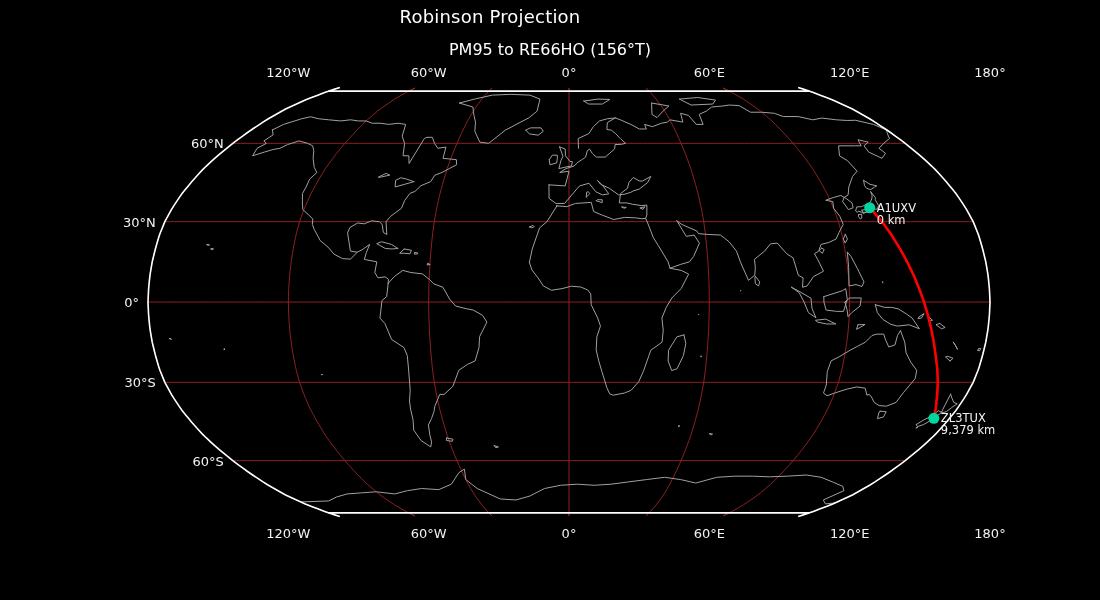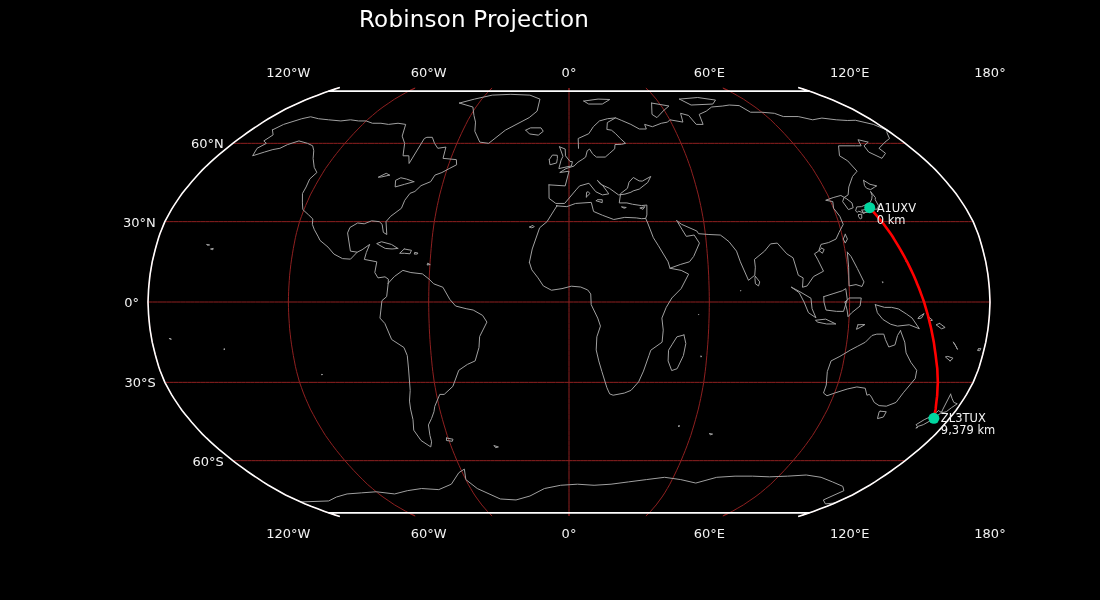--- a/index.html
+++ b/index.html
@@ -1,33 +1,34 @@
 <!DOCTYPE html>
 <html><head>
 <meta charset="utf-8">
 <style>
   html,body{margin:0;padding:0;background:#000;}
   body{width:1100px;height:600px;overflow:hidden;
        font-family:"DejaVu Sans","Liberation Sans",sans-serif;}
   #stage{position:relative;width:1100px;height:600px;background:#000;}
   #title{position:absolute;left:0;top:6px;width:948px;text-align:center;
-         color:#ffffff;font-size:23px;letter-spacing:.2px;}
+         color:#ffffff;font-size:18px;letter-spacing:.2px;padding-left:16px;}
   #subtitle{position:absolute;left:0;top:40px;width:1100px;text-align:center;
             color:#ffffff;font-size:16px;}
   svg{position:absolute;left:0;top:0;}
   text{font-family:"DejaVu Sans","Liberation Sans",sans-serif;}
   .lonlab,.latlab{fill:#f2f2f2;font-size:13px;}
   .ptlab{fill:#f2f2f2;font-size:11.5px;}
 </style>
 </head>
 <body>
 
 <div id="stage">
 
   <div id="title">Robinson Projection</div>
+  <div id="subtitle">PM95 to RE66HO (156°T)</div>
 
   <svg id="mapsvg" width="1100" height="600">
     <g id="g-grat">
         <path d="M232.79 460.67 L236.53 460.67 L240.26 460.67 L244.00 460.67 L247.73 460.67 L251.47 460.67 L255.20 460.67 L258.94 460.67 L262.67 460.67 L266.41 460.67 L270.15 460.67 L273.88 460.67 L277.62 460.67 L281.35 460.67 L285.09 460.67 L288.82 460.67 L292.56 460.67 L296.30 460.67 L300.03 460.67 L303.77 460.67 L307.50 460.67 L311.24 460.67 L314.97 460.67 L318.71 460.67 L322.45 460.67 L326.18 460.67 L329.92 460.67 L333.65 460.67 L337.39 460.67 L341.12 460.67 L344.86 460.67 L348.60 460.67 L352.33 460.67 L356.07 460.67 L359.80 460.67 L363.54 460.67 L367.27 460.67 L371.01 460.67 L374.74 460.67 L378.48 460.67 L382.22 460.67 L385.95 460.67 L389.69 460.67 L393.42 460.67 L397.16 460.67 L400.89 460.67 L404.63 460.67 L408.37 460.67 L412.10 460.67 L415.84 460.67 L419.57 460.67 L423.31 460.67 L427.04 460.67 L430.78 460.67 L434.52 460.67 L438.25 460.67 L441.99 460.67 L445.72 460.67 L449.46 460.67 L453.19 460.67 L456.93 460.67 L460.67 460.67 L464.40 460.67 L468.14 460.67 L471.87 460.67 L475.61 460.67 L479.34 460.67 L483.08 460.67 L486.82 460.67 L490.55 460.67 L494.29 460.67 L498.02 460.67 L501.76 460.67 L505.49 460.67 L509.23 460.67 L512.96 460.67 L516.70 460.67 L520.44 460.67 L524.17 460.67 L527.91 460.67 L531.64 460.67 L535.38 460.67 L539.11 460.67 L542.85 460.67 L546.59 460.67 L550.32 460.67 L554.06 460.67 L557.79 460.67 L561.53 460.67 L565.26 460.67 L569.00 460.67 L572.74 460.67 L576.47 460.67 L580.21 460.67 L583.94 460.67 L587.68 460.67 L591.41 460.67 L595.15 460.67 L598.89 460.67 L602.62 460.67 L606.36 460.67 L610.09 460.67 L613.83 460.67 L617.56 460.67 L621.30 460.67 L625.04 460.67 L628.77 460.67 L632.51 460.67 L636.24 460.67 L639.98 460.67 L643.71 460.67 L647.45 460.67 L651.18 460.67 L654.92 460.67 L658.66 460.67 L662.39 460.67 L666.13 460.67 L669.86 460.67 L673.60 460.67 L677.33 460.67 L681.07 460.67 L684.81 460.67 L688.54 460.67 L692.28 460.67 L696.01 460.67 L699.75 460.67 L703.48 460.67 L707.22 460.67 L710.96 460.67 L714.69 460.67 L718.43 460.67 L722.16 460.67 L725.90 460.67 L729.63 460.67 L733.37 460.67 L737.11 460.67 L740.84 460.67 L744.58 460.67 L748.31 460.67 L752.05 460.67 L755.78 460.67 L759.52 460.67 L763.26 460.67 L766.99 460.67 L770.73 460.67 L774.46 460.67 L778.20 460.67 L781.93 460.67 L785.67 460.67 L789.40 460.67 L793.14 460.67 L796.88 460.67 L800.61 460.67 L804.35 460.67 L808.08 460.67 L811.82 460.67 L815.55 460.67 L819.29 460.67 L823.03 460.67 L826.76 460.67 L830.50 460.67 L834.23 460.67 L837.97 460.67 L841.70 460.67 L845.44 460.67 L849.18 460.67 L852.91 460.67 L856.65 460.67 L860.38 460.67 L864.12 460.67 L867.85 460.67 L871.59 460.67 L875.33 460.67 L879.06 460.67 L882.80 460.67 L886.53 460.67 L890.27 460.67 L894.00 460.67 L897.74 460.67 L901.47 460.67 L905.21 460.67" fill="none" stroke="#8f2020" stroke-width="1"></path>
         <path d="M164.84 382.35 L169.33 382.35 L173.82 382.35 L178.31 382.35 L182.80 382.35 L187.29 382.35 L191.78 382.35 L196.27 382.35 L200.77 382.35 L205.26 382.35 L209.75 382.35 L214.24 382.35 L218.73 382.35 L223.22 382.35 L227.71 382.35 L232.20 382.35 L236.69 382.35 L241.18 382.35 L245.67 382.35 L250.16 382.35 L254.65 382.35 L259.14 382.35 L263.63 382.35 L268.13 382.35 L272.62 382.35 L277.11 382.35 L281.60 382.35 L286.09 382.35 L290.58 382.35 L295.07 382.35 L299.56 382.35 L304.05 382.35 L308.54 382.35 L313.03 382.35 L317.52 382.35 L322.01 382.35 L326.50 382.35 L330.99 382.35 L335.49 382.35 L339.98 382.35 L344.47 382.35 L348.96 382.35 L353.45 382.35 L357.94 382.35 L362.43 382.35 L366.92 382.35 L371.41 382.35 L375.90 382.35 L380.39 382.35 L384.88 382.35 L389.37 382.35 L393.86 382.35 L398.35 382.35 L402.85 382.35 L407.34 382.35 L411.83 382.35 L416.32 382.35 L420.81 382.35 L425.30 382.35 L429.79 382.35 L434.28 382.35 L438.77 382.35 L443.26 382.35 L447.75 382.35 L452.24 382.35 L456.73 382.35 L461.22 382.35 L465.71 382.35 L470.21 382.35 L474.70 382.35 L479.19 382.35 L483.68 382.35 L488.17 382.35 L492.66 382.35 L497.15 382.35 L501.64 382.35 L506.13 382.35 L510.62 382.35 L515.11 382.35 L519.60 382.35 L524.09 382.35 L528.58 382.35 L533.07 382.35 L537.57 382.35 L542.06 382.35 L546.55 382.35 L551.04 382.35 L555.53 382.35 L560.02 382.35 L564.51 382.35 L569.00 382.35 L573.49 382.35 L577.98 382.35 L582.47 382.35 L586.96 382.35 L591.45 382.35 L595.94 382.35 L600.43 382.35 L604.93 382.35 L609.42 382.35 L613.91 382.35 L618.40 382.35 L622.89 382.35 L627.38 382.35 L631.87 382.35 L636.36 382.35 L640.85 382.35 L645.34 382.35 L649.83 382.35 L654.32 382.35 L658.81 382.35 L663.30 382.35 L667.79 382.35 L672.29 382.35 L676.78 382.35 L681.27 382.35 L685.76 382.35 L690.25 382.35 L694.74 382.35 L699.23 382.35 L703.72 382.35 L708.21 382.35 L712.70 382.35 L717.19 382.35 L721.68 382.35 L726.17 382.35 L730.66 382.35 L735.15 382.35 L739.65 382.35 L744.14 382.35 L748.63 382.35 L753.12 382.35 L757.61 382.35 L762.10 382.35 L766.59 382.35 L771.08 382.35 L775.57 382.35 L780.06 382.35 L784.55 382.35 L789.04 382.35 L793.53 382.35 L798.02 382.35 L802.51 382.35 L807.01 382.35 L811.50 382.35 L815.99 382.35 L820.48 382.35 L824.97 382.35 L829.46 382.35 L833.95 382.35 L838.44 382.35 L842.93 382.35 L847.42 382.35 L851.91 382.35 L856.40 382.35 L860.89 382.35 L865.38 382.35 L869.87 382.35 L874.37 382.35 L878.86 382.35 L883.35 382.35 L887.84 382.35 L892.33 382.35 L896.82 382.35 L901.31 382.35 L905.80 382.35 L910.29 382.35 L914.78 382.35 L919.27 382.35 L923.76 382.35 L928.25 382.35 L932.74 382.35 L937.23 382.35 L941.73 382.35 L946.22 382.35 L950.71 382.35 L955.20 382.35 L959.69 382.35 L964.18 382.35 L968.67 382.35 L973.16 382.35" fill="none" stroke="#8f2020" stroke-width="1"></path>
         <path d="M148.00 302.00 L152.68 302.00 L157.36 302.00 L162.03 302.00 L166.71 302.00 L171.39 302.00 L176.07 302.00 L180.74 302.00 L185.42 302.00 L190.10 302.00 L194.78 302.00 L199.46 302.00 L204.13 302.00 L208.81 302.00 L213.49 302.00 L218.17 302.00 L222.84 302.00 L227.52 302.00 L232.20 302.00 L236.88 302.00 L241.56 302.00 L246.23 302.00 L250.91 302.00 L255.59 302.00 L260.27 302.00 L264.94 302.00 L269.62 302.00 L274.30 302.00 L278.98 302.00 L283.66 302.00 L288.33 302.00 L293.01 302.00 L297.69 302.00 L302.37 302.00 L307.04 302.00 L311.72 302.00 L316.40 302.00 L321.08 302.00 L325.76 302.00 L330.43 302.00 L335.11 302.00 L339.79 302.00 L344.47 302.00 L349.14 302.00 L353.82 302.00 L358.50 302.00 L363.18 302.00 L367.86 302.00 L372.53 302.00 L377.21 302.00 L381.89 302.00 L386.57 302.00 L391.24 302.00 L395.92 302.00 L400.60 302.00 L405.28 302.00 L409.96 302.00 L414.63 302.00 L419.31 302.00 L423.99 302.00 L428.67 302.00 L433.34 302.00 L438.02 302.00 L442.70 302.00 L447.38 302.00 L452.06 302.00 L456.73 302.00 L461.41 302.00 L466.09 302.00 L470.77 302.00 L475.44 302.00 L480.12 302.00 L484.80 302.00 L489.48 302.00 L494.16 302.00 L498.83 302.00 L503.51 302.00 L508.19 302.00 L512.87 302.00 L517.54 302.00 L522.22 302.00 L526.90 302.00 L531.58 302.00 L536.26 302.00 L540.93 302.00 L545.61 302.00 L550.29 302.00 L554.97 302.00 L559.64 302.00 L564.32 302.00 L569.00 302.00 L573.68 302.00 L578.36 302.00 L583.03 302.00 L587.71 302.00 L592.39 302.00 L597.07 302.00 L601.74 302.00 L606.42 302.00 L611.10 302.00 L615.78 302.00 L620.46 302.00 L625.13 302.00 L629.81 302.00 L634.49 302.00 L639.17 302.00 L643.84 302.00 L648.52 302.00 L653.20 302.00 L657.88 302.00 L662.56 302.00 L667.23 302.00 L671.91 302.00 L676.59 302.00 L681.27 302.00 L685.94 302.00 L690.62 302.00 L695.30 302.00 L699.98 302.00 L704.66 302.00 L709.33 302.00 L714.01 302.00 L718.69 302.00 L723.37 302.00 L728.04 302.00 L732.72 302.00 L737.40 302.00 L742.08 302.00 L746.76 302.00 L751.43 302.00 L756.11 302.00 L760.79 302.00 L765.47 302.00 L770.14 302.00 L774.82 302.00 L779.50 302.00 L784.18 302.00 L788.86 302.00 L793.53 302.00 L798.21 302.00 L802.89 302.00 L807.57 302.00 L812.24 302.00 L816.92 302.00 L821.60 302.00 L826.28 302.00 L830.96 302.00 L835.63 302.00 L840.31 302.00 L844.99 302.00 L849.67 302.00 L854.34 302.00 L859.02 302.00 L863.70 302.00 L868.38 302.00 L873.06 302.00 L877.73 302.00 L882.41 302.00 L887.09 302.00 L891.77 302.00 L896.44 302.00 L901.12 302.00 L905.80 302.00 L910.48 302.00 L915.16 302.00 L919.83 302.00 L924.51 302.00 L929.19 302.00 L933.87 302.00 L938.54 302.00 L943.22 302.00 L947.90 302.00 L952.58 302.00 L957.26 302.00 L961.93 302.00 L966.61 302.00 L971.29 302.00 L975.97 302.00 L980.64 302.00 L985.32 302.00 L990.00 302.00" fill="none" stroke="#8f2020" stroke-width="1"></path>
         <path d="M164.84 221.65 L169.33 221.65 L173.82 221.65 L178.31 221.65 L182.80 221.65 L187.29 221.65 L191.78 221.65 L196.27 221.65 L200.77 221.65 L205.26 221.65 L209.75 221.65 L214.24 221.65 L218.73 221.65 L223.22 221.65 L227.71 221.65 L232.20 221.65 L236.69 221.65 L241.18 221.65 L245.67 221.65 L250.16 221.65 L254.65 221.65 L259.14 221.65 L263.63 221.65 L268.13 221.65 L272.62 221.65 L277.11 221.65 L281.60 221.65 L286.09 221.65 L290.58 221.65 L295.07 221.65 L299.56 221.65 L304.05 221.65 L308.54 221.65 L313.03 221.65 L317.52 221.65 L322.01 221.65 L326.50 221.65 L330.99 221.65 L335.49 221.65 L339.98 221.65 L344.47 221.65 L348.96 221.65 L353.45 221.65 L357.94 221.65 L362.43 221.65 L366.92 221.65 L371.41 221.65 L375.90 221.65 L380.39 221.65 L384.88 221.65 L389.37 221.65 L393.86 221.65 L398.35 221.65 L402.85 221.65 L407.34 221.65 L411.83 221.65 L416.32 221.65 L420.81 221.65 L425.30 221.65 L429.79 221.65 L434.28 221.65 L438.77 221.65 L443.26 221.65 L447.75 221.65 L452.24 221.65 L456.73 221.65 L461.22 221.65 L465.71 221.65 L470.21 221.65 L474.70 221.65 L479.19 221.65 L483.68 221.65 L488.17 221.65 L492.66 221.65 L497.15 221.65 L501.64 221.65 L506.13 221.65 L510.62 221.65 L515.11 221.65 L519.60 221.65 L524.09 221.65 L528.58 221.65 L533.07 221.65 L537.57 221.65 L542.06 221.65 L546.55 221.65 L551.04 221.65 L555.53 221.65 L560.02 221.65 L564.51 221.65 L569.00 221.65 L573.49 221.65 L577.98 221.65 L582.47 221.65 L586.96 221.65 L591.45 221.65 L595.94 221.65 L600.43 221.65 L604.93 221.65 L609.42 221.65 L613.91 221.65 L618.40 221.65 L622.89 221.65 L627.38 221.65 L631.87 221.65 L636.36 221.65 L640.85 221.65 L645.34 221.65 L649.83 221.65 L654.32 221.65 L658.81 221.65 L663.30 221.65 L667.79 221.65 L672.29 221.65 L676.78 221.65 L681.27 221.65 L685.76 221.65 L690.25 221.65 L694.74 221.65 L699.23 221.65 L703.72 221.65 L708.21 221.65 L712.70 221.65 L717.19 221.65 L721.68 221.65 L726.17 221.65 L730.66 221.65 L735.15 221.65 L739.65 221.65 L744.14 221.65 L748.63 221.65 L753.12 221.65 L757.61 221.65 L762.10 221.65 L766.59 221.65 L771.08 221.65 L775.57 221.65 L780.06 221.65 L784.55 221.65 L789.04 221.65 L793.53 221.65 L798.02 221.65 L802.51 221.65 L807.01 221.65 L811.50 221.65 L815.99 221.65 L820.48 221.65 L824.97 221.65 L829.46 221.65 L833.95 221.65 L838.44 221.65 L842.93 221.65 L847.42 221.65 L851.91 221.65 L856.40 221.65 L860.89 221.65 L865.38 221.65 L869.87 221.65 L874.37 221.65 L878.86 221.65 L883.35 221.65 L887.84 221.65 L892.33 221.65 L896.82 221.65 L901.31 221.65 L905.80 221.65 L910.29 221.65 L914.78 221.65 L919.27 221.65 L923.76 221.65 L928.25 221.65 L932.74 221.65 L937.23 221.65 L941.73 221.65 L946.22 221.65 L950.71 221.65 L955.20 221.65 L959.69 221.65 L964.18 221.65 L968.67 221.65 L973.16 221.65" fill="none" stroke="#8f2020" stroke-width="1"></path>
         <path d="M232.79 143.33 L236.53 143.33 L240.26 143.33 L244.00 143.33 L247.73 143.33 L251.47 143.33 L255.20 143.33 L258.94 143.33 L262.67 143.33 L266.41 143.33 L270.15 143.33 L273.88 143.33 L277.62 143.33 L281.35 143.33 L285.09 143.33 L288.82 143.33 L292.56 143.33 L296.30 143.33 L300.03 143.33 L303.77 143.33 L307.50 143.33 L311.24 143.33 L314.97 143.33 L318.71 143.33 L322.45 143.33 L326.18 143.33 L329.92 143.33 L333.65 143.33 L337.39 143.33 L341.12 143.33 L344.86 143.33 L348.60 143.33 L352.33 143.33 L356.07 143.33 L359.80 143.33 L363.54 143.33 L367.27 143.33 L371.01 143.33 L374.74 143.33 L378.48 143.33 L382.22 143.33 L385.95 143.33 L389.69 143.33 L393.42 143.33 L397.16 143.33 L400.89 143.33 L404.63 143.33 L408.37 143.33 L412.10 143.33 L415.84 143.33 L419.57 143.33 L423.31 143.33 L427.04 143.33 L430.78 143.33 L434.52 143.33 L438.25 143.33 L441.99 143.33 L445.72 143.33 L449.46 143.33 L453.19 143.33 L456.93 143.33 L460.67 143.33 L464.40 143.33 L468.14 143.33 L471.87 143.33 L475.61 143.33 L479.34 143.33 L483.08 143.33 L486.82 143.33 L490.55 143.33 L494.29 143.33 L498.02 143.33 L501.76 143.33 L505.49 143.33 L509.23 143.33 L512.96 143.33 L516.70 143.33 L520.44 143.33 L524.17 143.33 L527.91 143.33 L531.64 143.33 L535.38 143.33 L539.11 143.33 L542.85 143.33 L546.59 143.33 L550.32 143.33 L554.06 143.33 L557.79 143.33 L561.53 143.33 L565.26 143.33 L569.00 143.33 L572.74 143.33 L576.47 143.33 L580.21 143.33 L583.94 143.33 L587.68 143.33 L591.41 143.33 L595.15 143.33 L598.89 143.33 L602.62 143.33 L606.36 143.33 L610.09 143.33 L613.83 143.33 L617.56 143.33 L621.30 143.33 L625.04 143.33 L628.77 143.33 L632.51 143.33 L636.24 143.33 L639.98 143.33 L643.71 143.33 L647.45 143.33 L651.18 143.33 L654.92 143.33 L658.66 143.33 L662.39 143.33 L666.13 143.33 L669.86 143.33 L673.60 143.33 L677.33 143.33 L681.07 143.33 L684.81 143.33 L688.54 143.33 L692.28 143.33 L696.01 143.33 L699.75 143.33 L703.48 143.33 L707.22 143.33 L710.96 143.33 L714.69 143.33 L718.43 143.33 L722.16 143.33 L725.90 143.33 L729.63 143.33 L733.37 143.33 L737.11 143.33 L740.84 143.33 L744.58 143.33 L748.31 143.33 L752.05 143.33 L755.78 143.33 L759.52 143.33 L763.26 143.33 L766.99 143.33 L770.73 143.33 L774.46 143.33 L778.20 143.33 L781.93 143.33 L785.67 143.33 L789.40 143.33 L793.14 143.33 L796.88 143.33 L800.61 143.33 L804.35 143.33 L808.08 143.33 L811.82 143.33 L815.55 143.33 L819.29 143.33 L823.03 143.33 L826.76 143.33 L830.50 143.33 L834.23 143.33 L837.97 143.33 L841.70 143.33 L845.44 143.33 L849.18 143.33 L852.91 143.33 L856.65 143.33 L860.38 143.33 L864.12 143.33 L867.85 143.33 L871.59 143.33 L875.33 143.33 L879.06 143.33 L882.80 143.33 L886.53 143.33 L890.27 143.33 L894.00 143.33 L897.74 143.33 L901.47 143.33 L905.21 143.33" fill="none" stroke="#8f2020" stroke-width="1"></path>
         <path d="M328.10 512.84 L338.21 515.94 L331.47 513.87 L323.97 511.25 L315.70 508.08 L307.43 504.91 L298.69 500.95 L289.95 497.00 L281.76 492.85 L274.11 488.52 L266.47 484.20 L259.55 479.60 L252.63 475.00 L245.89 470.30 L239.34 465.49 L232.79 460.67 L226.66 455.69 L220.53 450.70 L214.69 445.65 L209.15 440.53 L203.61 435.40 L198.85 430.17 L194.08 424.95 L189.56 419.69 L185.28 414.39 L181.01 409.09 L177.45 403.75 L173.90 398.41 L170.67 393.07 L167.75 387.71 L164.84 382.35 L162.65 377.00 L160.46 371.64 L158.59 366.28 L157.04 360.92 L155.49 355.57 L154.18 350.21 L152.87 344.85 L151.76 339.50 L150.85 334.14 L149.94 328.78 L149.40 323.43 L148.86 318.07 L148.47 312.71 L148.24 307.36 L148.00 302.00 L148.24 296.64 L148.47 291.29 L148.86 285.93 L149.40 280.57 L149.94 275.22 L150.85 269.86 L151.76 264.50 L152.87 259.15 L154.18 253.79 L155.49 248.43 L157.04 243.08 L158.59 237.72 L160.46 232.36 L162.65 227.00 L164.84 221.65 L167.75 216.29 L170.67 210.93 L173.90 205.59 L177.45 200.25 L181.01 194.91 L185.28 189.61 L189.56 184.31 L194.08 179.05 L198.85 173.83 L203.61 168.60 L209.15 163.47 L214.69 158.35 L220.53 153.30 L226.66 148.31 L232.79 143.33 L239.34 138.51 L245.89 133.70 L252.63 129.00 L259.55 124.40 L266.47 119.80 L274.11 115.48 L281.76 111.15 L289.95 107.00 L298.69 103.05 L307.43 99.09 L315.70 95.92 L323.97 92.75 L331.47 90.13 L338.21 88.06 L328.10 91.16" fill="none" stroke="#8f2020" stroke-width="1"></path>
         <path d="M408.40 512.84 L415.14 515.94 L410.65 513.87 L405.65 511.25 L400.13 508.08 L394.62 504.91 L388.80 500.95 L382.97 497.00 L377.51 492.85 L372.41 488.52 L367.31 484.20 L362.70 479.60 L358.08 475.00 L353.59 470.30 L349.23 465.49 L344.86 460.67 L340.77 455.69 L336.69 450.70 L332.80 445.65 L329.10 440.53 L325.41 435.40 L322.23 430.17 L319.06 424.95 L316.04 419.69 L313.19 414.39 L310.34 409.09 L307.97 403.75 L305.60 398.41 L303.44 393.07 L301.50 387.71 L299.56 382.35 L298.10 377.00 L296.64 371.64 L295.39 366.28 L294.36 360.92 L293.33 355.57 L292.45 350.21 L291.58 344.85 L290.84 339.50 L290.23 334.14 L289.62 328.78 L289.27 323.43 L288.91 318.07 L288.65 312.71 L288.49 307.36 L288.33 302.00 L288.49 296.64 L288.65 291.29 L288.91 285.93 L289.27 280.57 L289.62 275.22 L290.23 269.86 L290.84 264.50 L291.58 259.15 L292.45 253.79 L293.33 248.43 L294.36 243.08 L295.39 237.72 L296.64 232.36 L298.10 227.00 L299.56 221.65 L301.50 216.29 L303.44 210.93 L305.60 205.59 L307.97 200.25 L310.34 194.91 L313.19 189.61 L316.04 184.31 L319.06 179.05 L322.23 173.83 L325.41 168.60 L329.10 163.47 L332.80 158.35 L336.69 153.30 L340.77 148.31 L344.86 143.33 L349.23 138.51 L353.59 133.70 L358.08 129.00 L362.70 124.40 L367.31 119.80 L372.41 115.48 L377.51 111.15 L382.97 107.00 L388.80 103.05 L394.62 99.09 L400.13 95.92 L405.65 92.75 L410.65 90.13 L415.14 88.06 L408.40 91.16" fill="none" stroke="#8f2020" stroke-width="1"></path>

